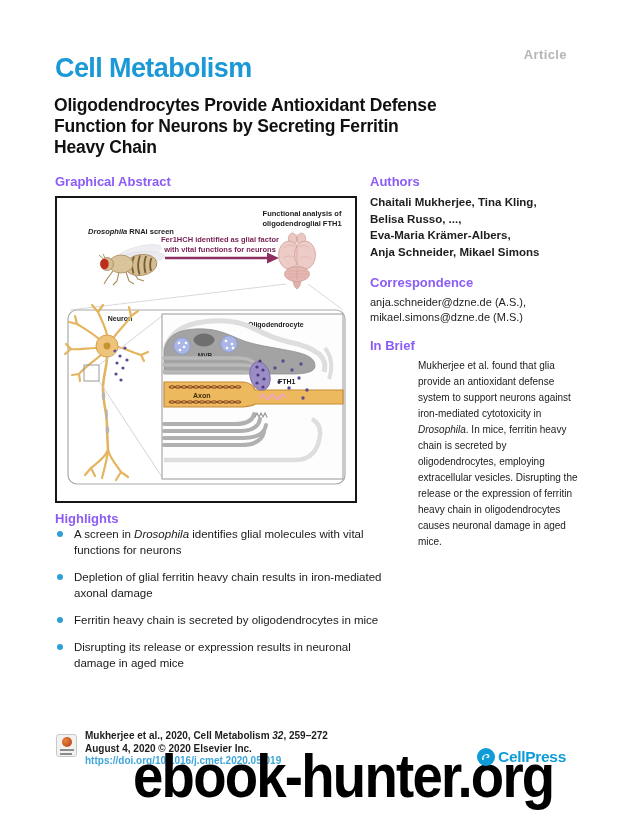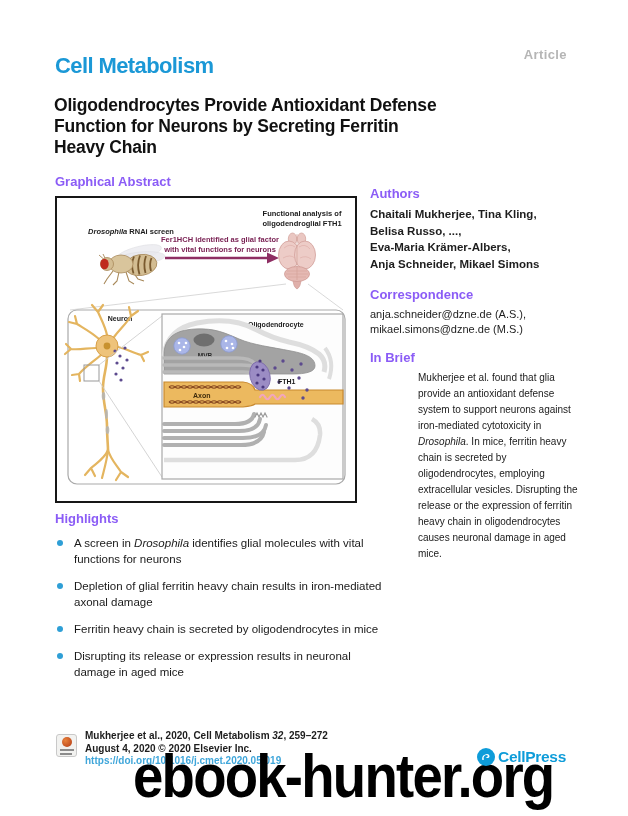--- a/index.html
+++ b/index.html
@@ -5,38 +5,38 @@
   * { margin:0; padding:0; box-sizing:border-box; }
   html,body { background:#ffffff; }
   .page {
     position:relative; width:628px; height:816px; margin:0 auto;
     background:#fff; overflow:hidden;
     font-family:"Liberation Sans", sans-serif; color:#1a1a1a;
   }
   .abs { position:absolute; }
 
   .article-label { top:47px; right:61px; font-size:13px; font-weight:700; color:#b5b5b5; letter-spacing:.4px;margin-left:20px; }
-  .journal { top:53px; left:55px; font-size:22px; font-weight:700; color:#1b98d6; letter-spacing:-.6px; }
+  .journal { top:53px; left:55px; font-size:27px; font-weight:700; color:#1b98d6; letter-spacing:-.6px; }
   .title { top:95px; left:54px; width:505px; font-size:17.5px; line-height:21px; font-weight:700; color:#111; letter-spacing:-.2px; }
 
   .sec-h { font-size:13px; font-weight:700; color:#8b5cf6; }
   .ga-heading { top:174px; left:55px; }
 
   .figure-box { top:196px; left:55px; width:302px; height:307px; border:2px solid #161616; background:#fff; }
   .figure-box svg { display:block; }
 
   .right-col { top:174px; left:370px; width:214px; }
-  .right-col .sec-h { margin-bottom:5px;margin-top:12px; }
+  .right-col .sec-h { margin-bottom:5px; }
   .authors-lines { font-size:11.5px; line-height:16.5px; font-weight:700; color:#1d1d1d; margin-bottom:15px; }
   .corr-lines { font-size:11px; line-height:14.5px; font-weight:400; color:#1d1d1d; margin-bottom:14px; }
   .brief-text { font-size:10px; line-height:16px; font-weight:400; color:#1a1a1a;margin-left:48px; }
   em { font-style:italic; }
 
   .highlights { top:511px; left:55px; width:340px; }
-  .highlights .sec-h { margin-bottom:9px; }
+  .highlights .sec-h { margin-bottom:0; }
   .hl-item { display:flex; margin-bottom:11px; }
   .hl-dot { flex:0 0 auto; width:6px; height:6px; border-radius:50%; background:#2e9fd6; margin:5px 11px 0 2px; }
   .hl-text { font-size:11.5px; line-height:16px; color:#1a1a1a; }
 
   .badge { top:734px; left:56px; width:21px; height:23px; border:1px solid #c9c9c9; border-radius:3px;
            background:#f2f2f0; cursor:pointer; }
   .badge-circle { position:absolute; top:2px; left:5px; width:10px; height:10px; border-radius:50%;
            background:radial-gradient(circle at 35% 35%, #e8823c, #b33a14); }
   .badge-bar { position:absolute; left:3px; height:2px; background:#8c8c8c; }
   .badge-bar.b1 { top:14px; width:14px; }

